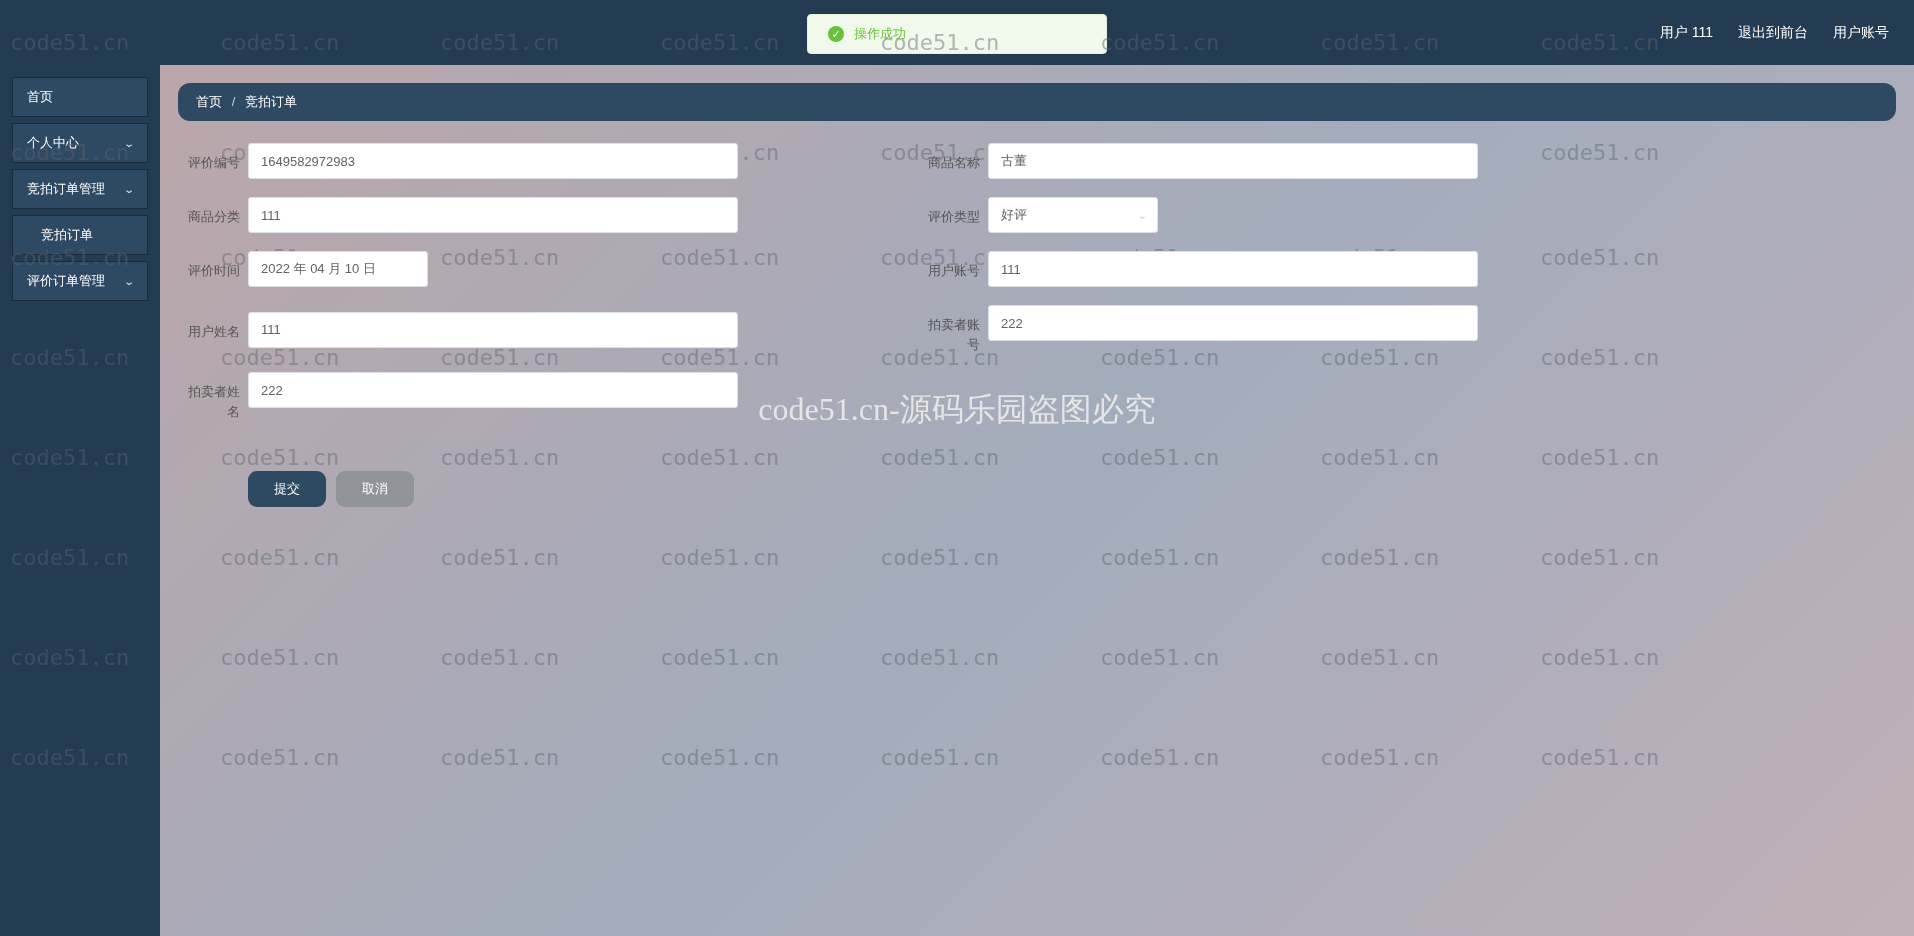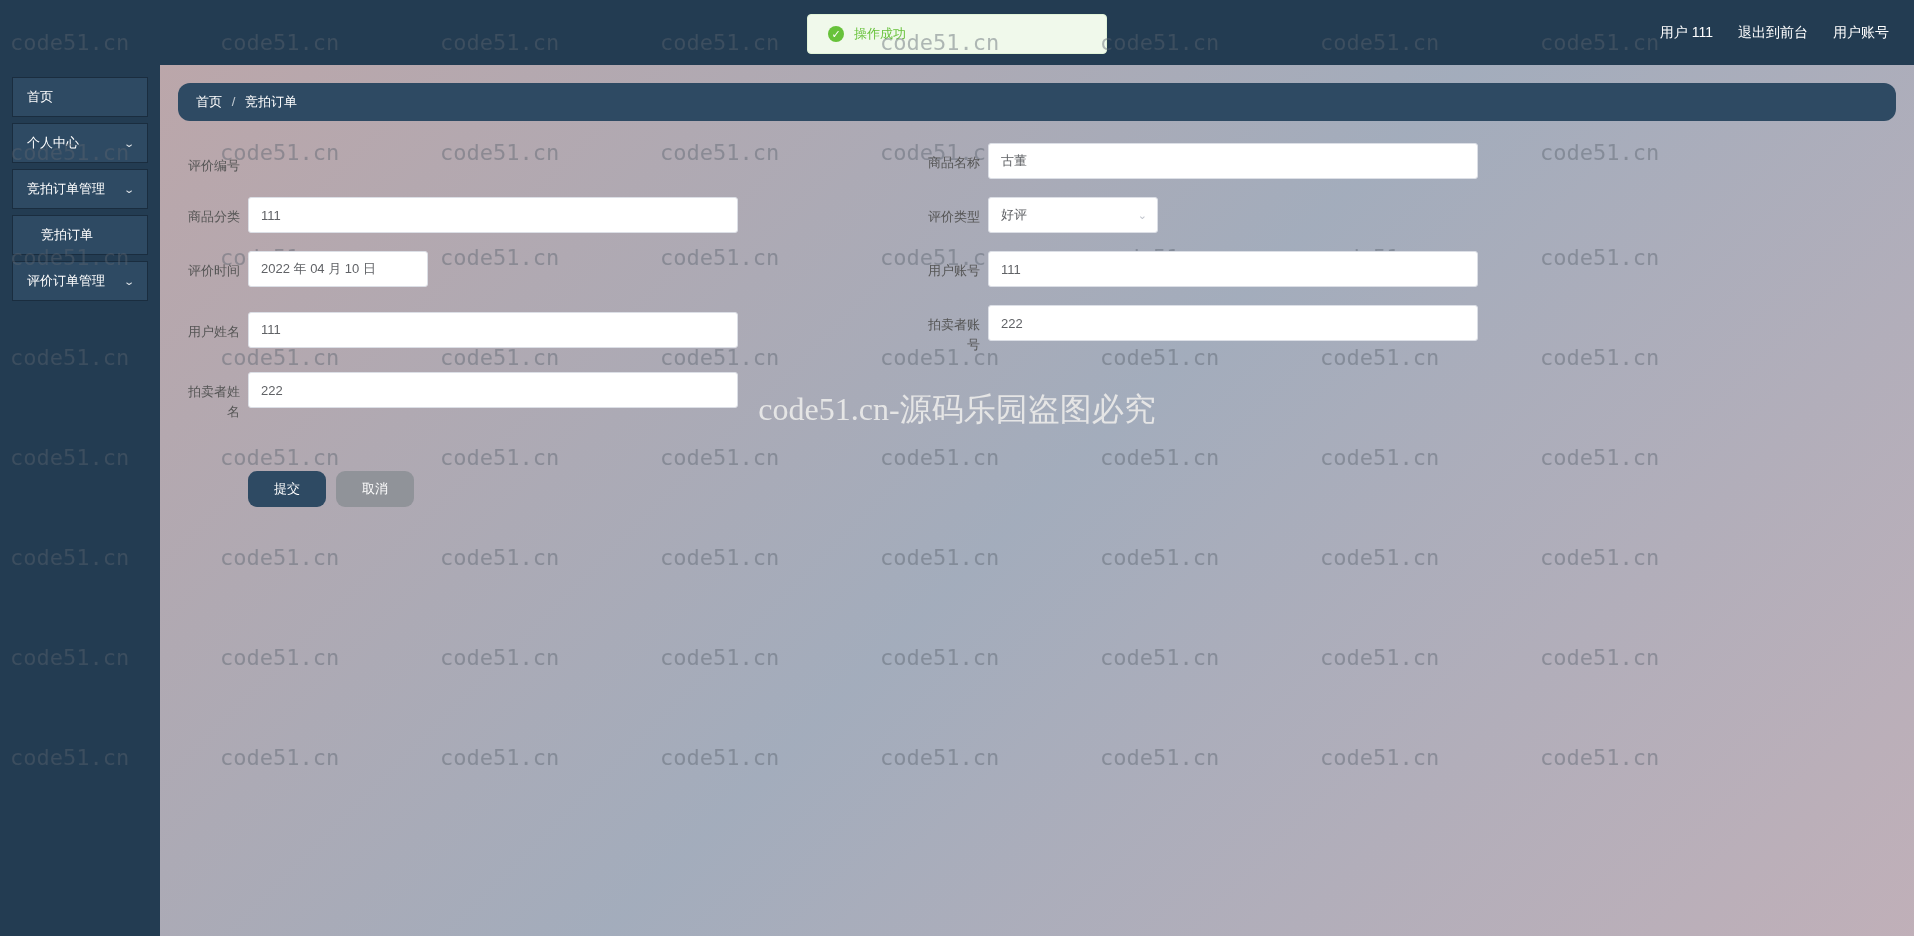--- a/index.html
+++ b/index.html
@@ -228,20 +228,21 @@
         <span>首页</span>
         <span class="breadcrumb-sep">/</span>
         <span>竞拍订单</span>
       </div>
 
       <div class="form-area">
 
         <div class="form-row">
           <div class="form-col left">
             <div class="form-label">评价编号</div>
+            <input class="form-input med" value="1649582972983" style="">
           </div>
           <div class="form-col right">
             <div class="form-label">商品名称</div>
             <input class="form-input med" value="古董" style="">
           </div>
         </div>
 
         <div class="form-row">
           <div class="form-col left">
             <div class="form-label">商品分类</div>

